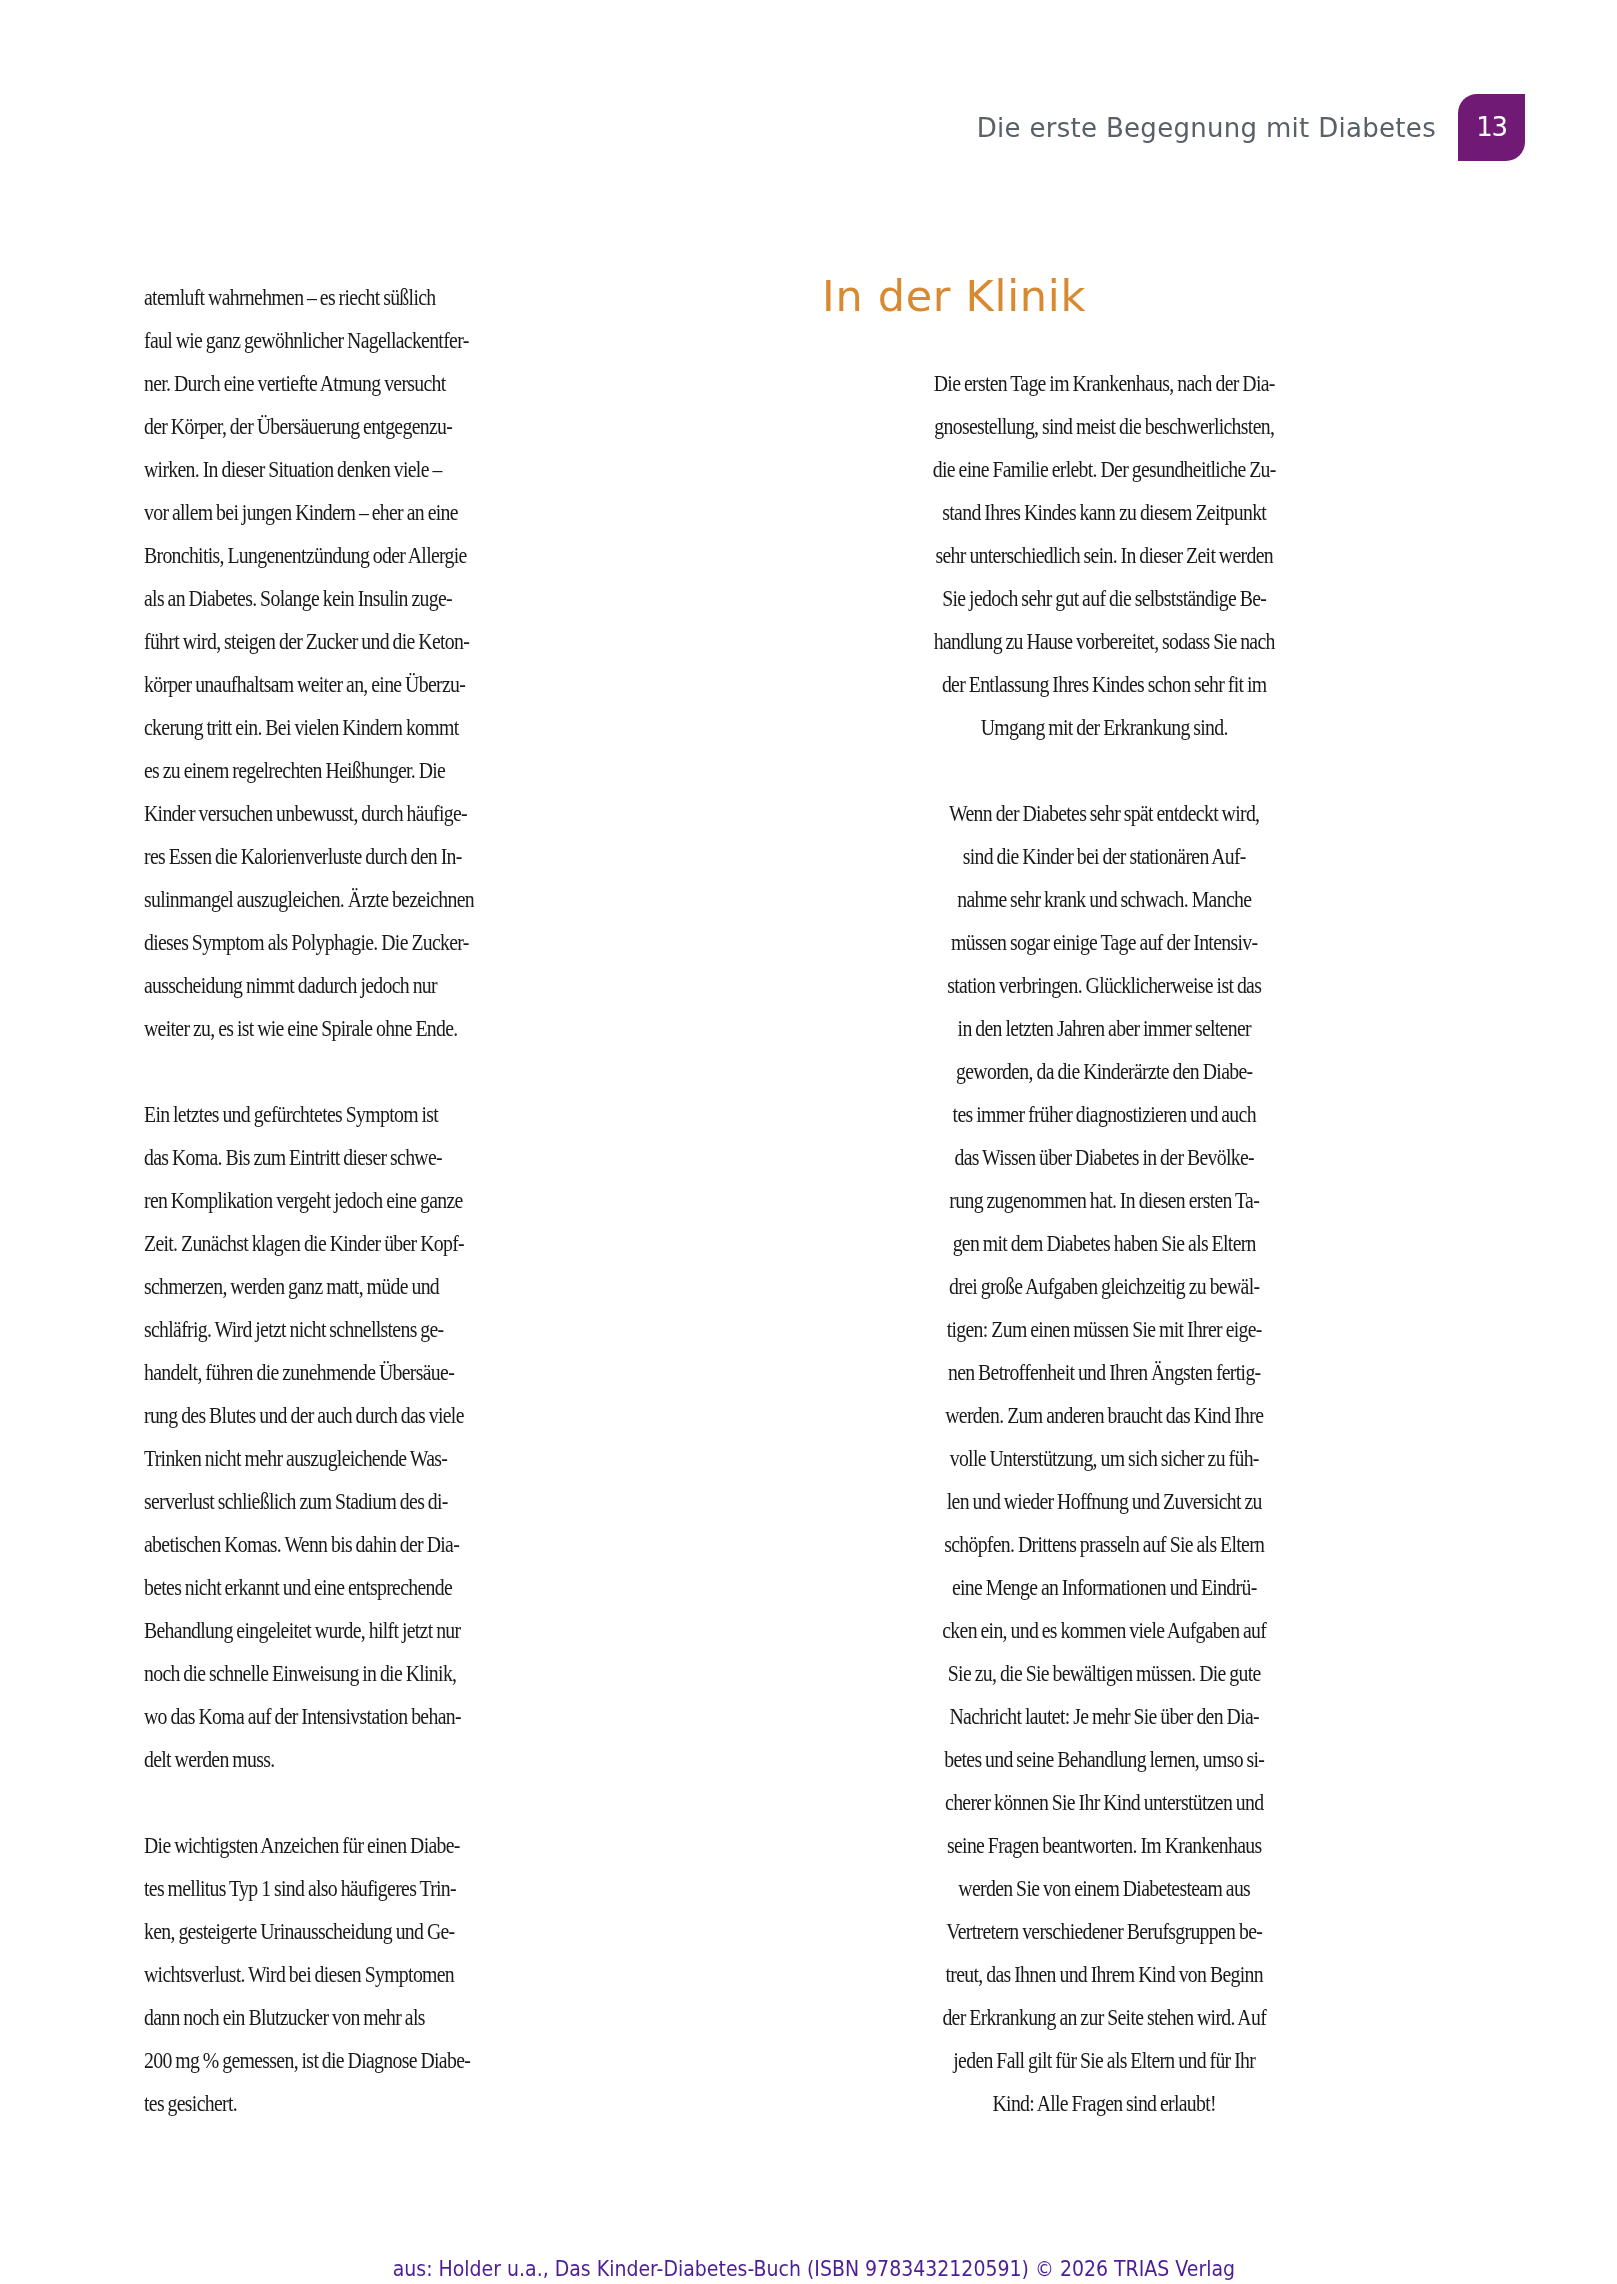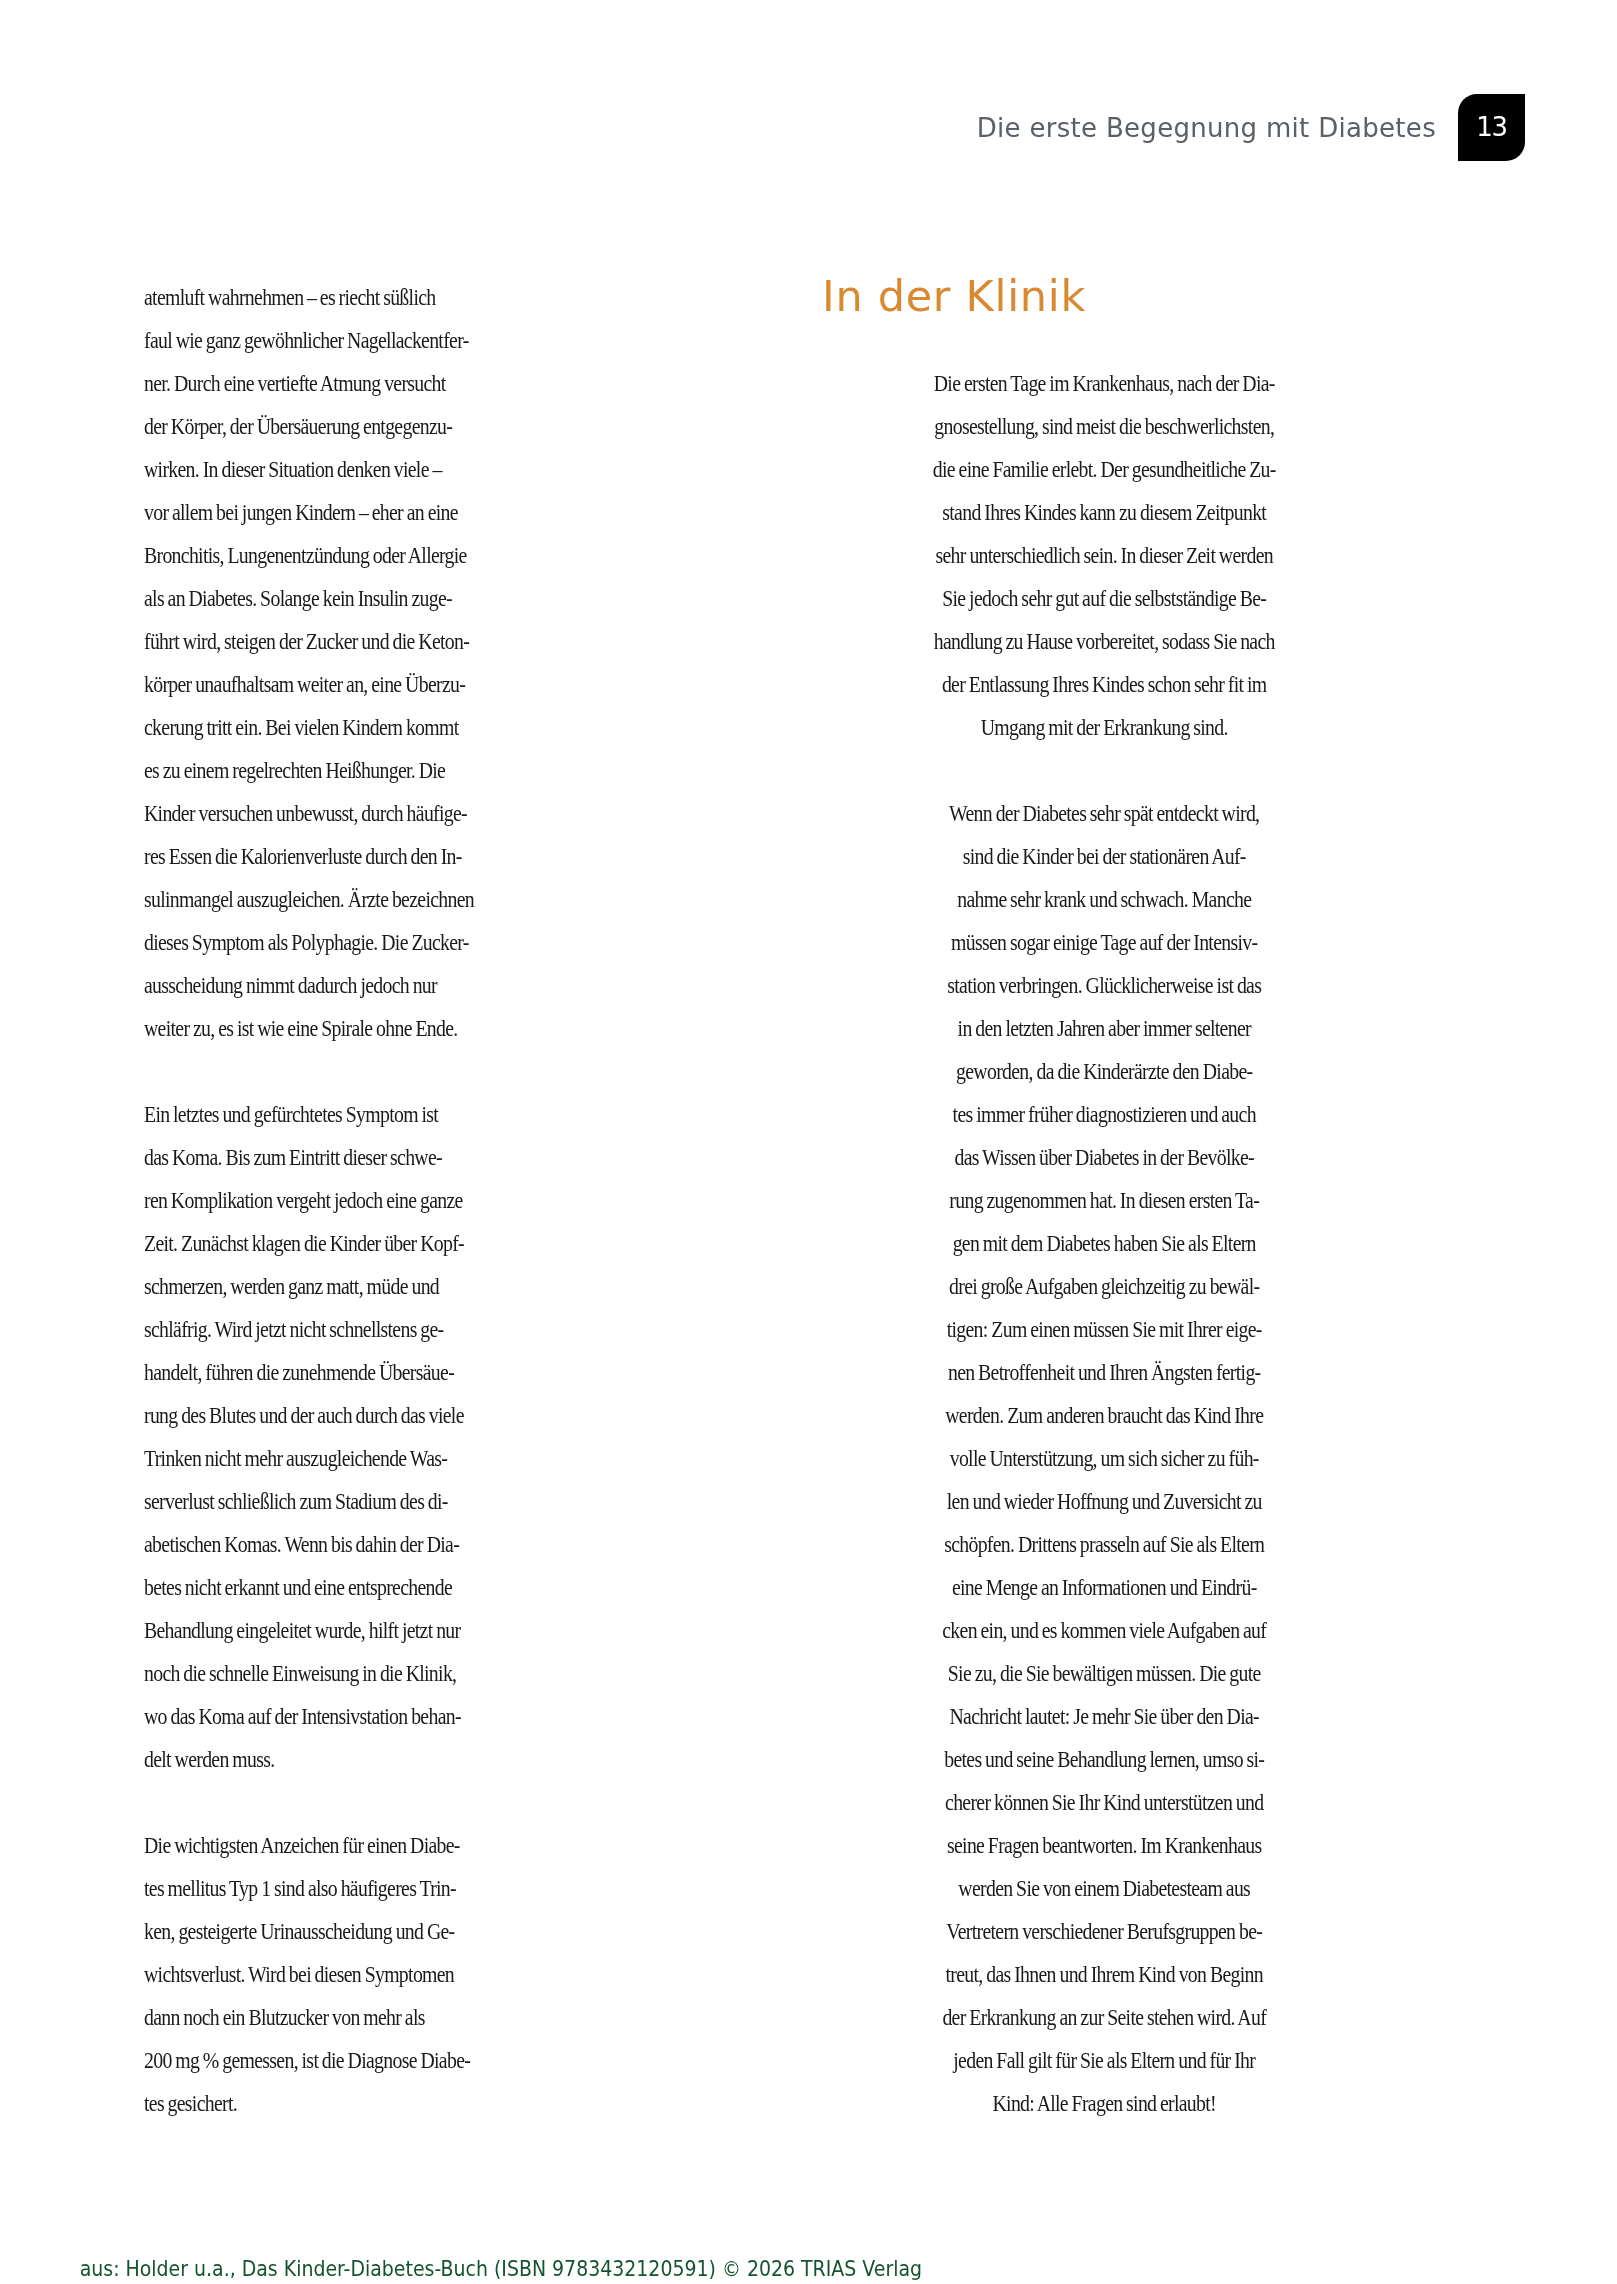--- a/index.html
+++ b/index.html
@@ -30,21 +30,21 @@
       color: #5a6068;
       line-height: 47px;
       white-space: nowrap;
     }
     .page-badge {
       position: absolute;
       left: 1458px;
       top: 94px;
       width: 67px;
       height: 67px;
-      background: #000000;
+      background: #701a75;
       border-radius: 19px 0 19px 0;
       color: #ffffff;
       font-family: "DejaVu Sans", sans-serif;
       font-size: 26px;
       line-height: 67px;
       text-align: center;
       letter-spacing: -1.3px;
     }
     .column {
       position: absolute;
@@ -89,24 +89,24 @@
       letter-spacing: 0.7px;
       line-height: 61px;
       white-space: nowrap;
       text-align: center;
     }
     .footer {
       position: absolute;
       top: 2254px;
       left: 0;
       width: 1618px;
-      text-align: left;
+      text-align: center;
       font-family: "DejaVu Sans", sans-serif;
       font-size: 22px;
-      color: #14532d;
+      color: #4c1d95;
       line-height: 30px;
       white-space: nowrap;
     }
     .footer span {
       display: inline-block;
       transform: scaleX(0.86);
       transform-origin: 50% 50%;
       padding-left: 12px;
     }
   </style>

